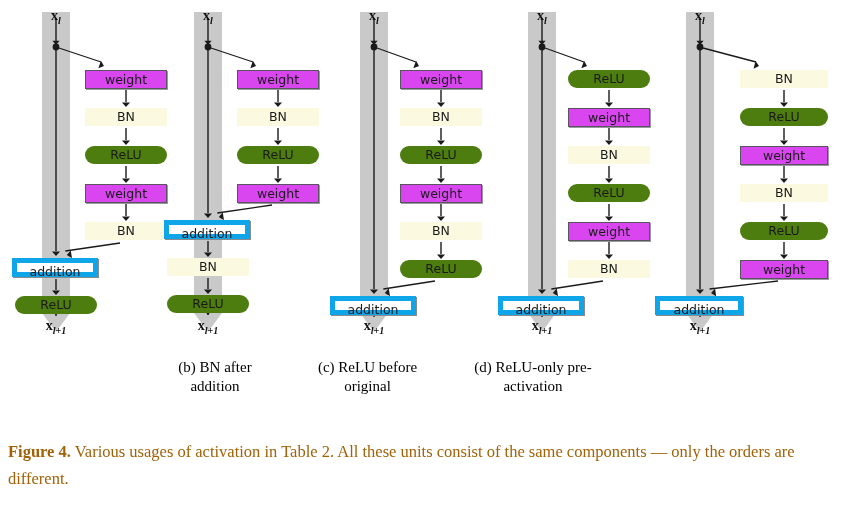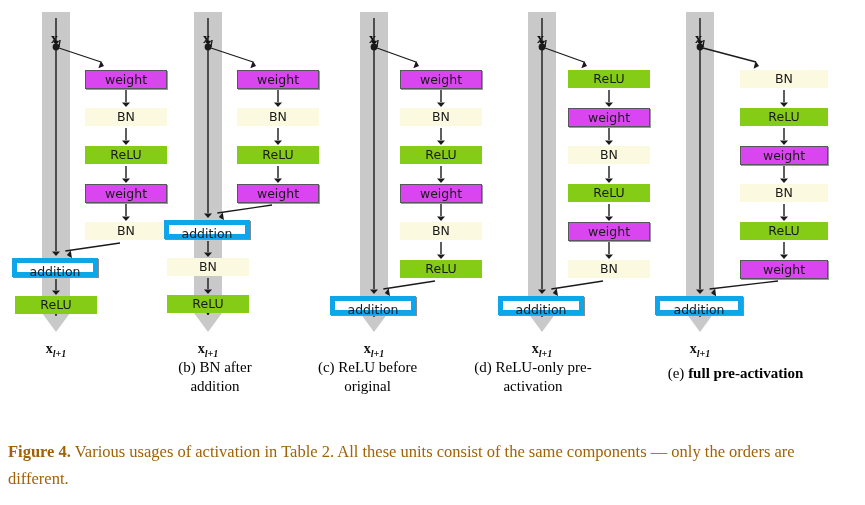--- a/index.html
+++ b/index.html
@@ -30,38 +30,37 @@
     white-space:nowrap;
     box-sizing:border-box;
   }
   .blk.weight{
     background:#d946ef;
     border:1px solid #58565c;
     box-shadow:1px 1px 0 #9b99a0;
     height:19px;line-height:17px;
   }
   .blk.bn{ background:#fbf9e0; }
-  .blk.relu{ background:#84cc16; }
+  .blk.relu{ background:#4d7c0f;border-radius:9px; }
   .blk.addition{
     background:#ffffff;
     border:5px solid #0ea5e9;
     box-shadow:1px 1px 0 #8a8a8a;
     height:19px;line-height:17px;
   }
 
   
   .xlabel{
     position:absolute;
     font-family:"Liberation Serif", serif;
     font-size:14px;
     font-weight:bold;
     color:#111;
     white-space:nowrap;
     text-align:center;
-    margin-top:23px;
   }
   .xlabel sub{font-size:10px;font-style:italic;font-weight:bold;}
 
   
   .caption{
     position:absolute;
     font-family:"Liberation Serif", serif;
     font-size:15px;
     text-align:center;
     line-height:19px;
@@ -256,19 +255,18 @@
       <div class="blk bn" style="left: 740px; top: 70px; width: 88px;">BN</div>
       <div class="blk relu" style="left: 740px; top: 108px; width: 88px;">ReLU</div>
       <div class="blk weight" style="left: 740px; top: 146px; width: 88px;">weight</div>
       <div class="blk bn" style="left: 740px; top: 184px; width: 88px;">BN</div>
       <div class="blk relu" style="left: 740px; top: 222px; width: 88px;">ReLU</div>
       <div class="blk weight" style="left: 740px; top: 260px; width: 88px;">weight</div>
       <div class="blk addition" style="left: 655px; top: 296px; width: 88px;">addition</div>
       <div class="xlabel" style="left: 670px; top: 8px; width: 60px;"><span>x</span><sub>l</sub></div>
       <div class="xlabel" style="left: 665px; top: 318px; width: 70px;"><span>x</span><sub>l+1</sub></div>
     </div>
-    <div class="caption" style="left: 608px; top: 364px; width: 255px;"><span>(e) </span><b>full pre-activation</b></div>
   </div>
 
 <div id="figcaption">
   <span class="lead">Figure 4.</span>
   <span>Various usages of activation in Table 2. All these units consist of the same components — only the orders are different.</span>
 </div>
 
 </body></html>

